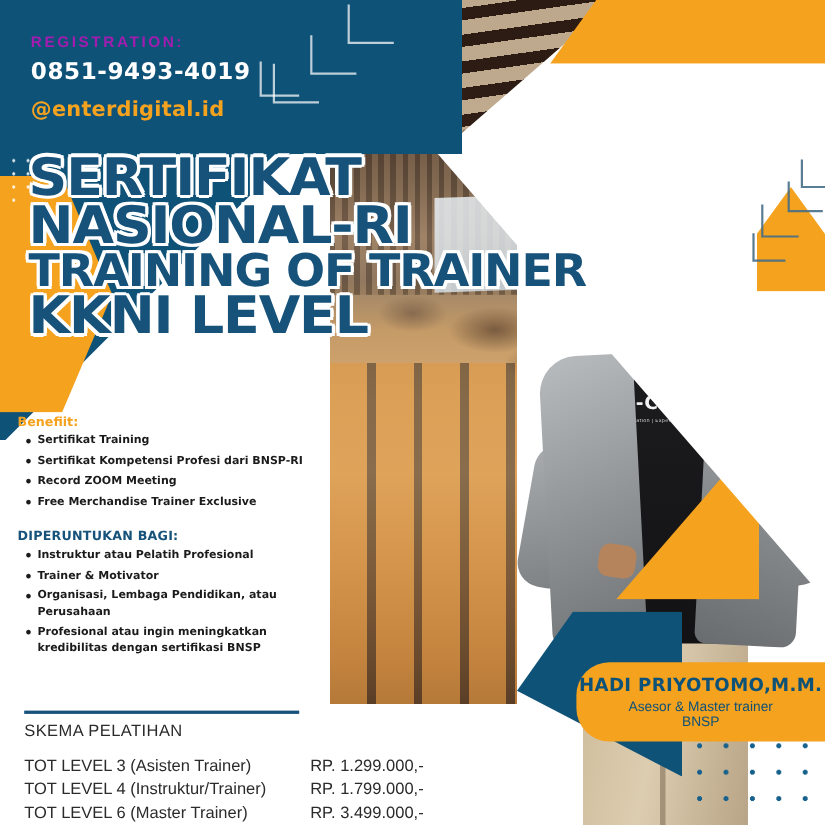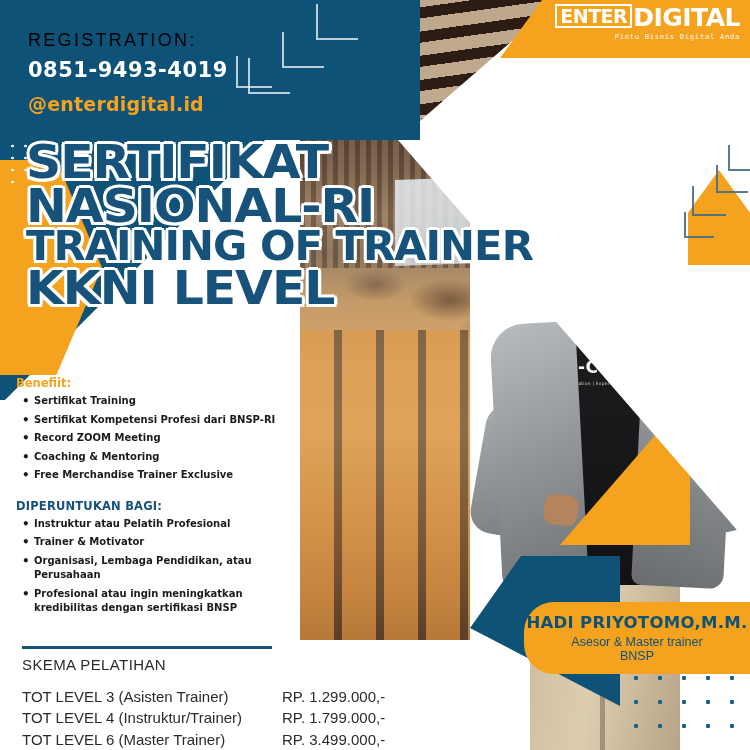--- a/index.html
+++ b/index.html
@@ -195,21 +195,21 @@
   }
   .logo-tag{
     font-family:"DejaVu Sans Mono", monospace;
     font-size:7px; color:#ffffff; letter-spacing:.8px;
     margin-top:4px; white-space:nowrap;
   }
 
   
   .reg{position:absolute; left:28px; top:30px; z-index:8;}
   .reg-label{
-    color:#000000; font-size:18px; letter-spacing:2.3px; font-weight:normal;
+    color:#a21caf; font-size:14px; letter-spacing:2.3px; font-weight:bold;
     font-family:"Liberation Sans", sans-serif;
   }
   .reg-phone{
     color:#ffffff; font-size:21px; font-weight:bold; letter-spacing:.5px;
     margin-top:7px; font-family:"DejaVu Sans", sans-serif;
   }
   .reg-handle{
     color:#F5A21E; font-size:19px; font-weight:bold; letter-spacing:.2px;
     margin-top:11px; font-family:"DejaVu Sans", sans-serif;
   }
@@ -366,47 +366,40 @@
   <div class="l-shape orange" style="left:728px; top:145px; width:26px; height:24px;"></div>
   <div class="l-shape orange" style="left:716px; top:165px; width:30px; height:26px;"></div>
   <div class="l-shape orange" style="left:692px; top:186px; width:32px; height:28px;"></div>
   <div class="l-shape orange" style="left:684px; top:212px; width:28px; height:24px;"></div>
 
   <div class="dots-left"></div>
   <div class="dots-br"></div>
   <div class="chevron-left"></div>
 
   <div class="logo-flag"></div>
-  <div class="logo-wrap">
-    <div class="logo-main">
-      <span class="enter">ENTER</span><span>DIGITAL</span>
-    </div>
-    <div class="logo-tag">Pintu Bisnis Digital Anda</div>
-  </div>
 
   <div class="reg">
     <div class="reg-label">REGISTRATION:</div>
     <div class="reg-phone">0851-9493-4019</div>
     <div class="reg-handle">@enterdigital.id</div>
   </div>
 
   <div class="title">
     <span class="tl tl1">SERTIFIKAT</span>
     <span class="tl tl2">NASIONAL-RI</span>
     <span class="tl tl3">TRAINING OF TRAINER</span>
     <span class="tl tl4">KKNI LEVEL</span>
   </div>
 
   <div class="lists">
     <div class="list-head">Benefiit:</div>
     <ul class="bullets">
       <li>Sertifikat Training</li>
       <li>Sertifikat Kompetensi Profesi dari BNSP-RI</li>
       <li>Record ZOOM Meeting</li>
-      <li>Coaching &amp; Mentoring</li>
       <li>Free Merchandise Trainer Exclusive</li>
     </ul>
     <div class="gap"></div>
     <div class="list-head navy">DIPERUNTUKAN BAGI:</div>
     <ul class="bullets">
       <li>Instruktur atau Pelatih Profesional</li>
       <li>Trainer &amp; Motivator</li>
       <li>Organisasi, Lembaga Pendidikan, atau Perusahaan</li>
       <li>Profesional atau ingin meningkatkan kredibilitas dengan sertifikasi BNSP</li>
     </ul>

